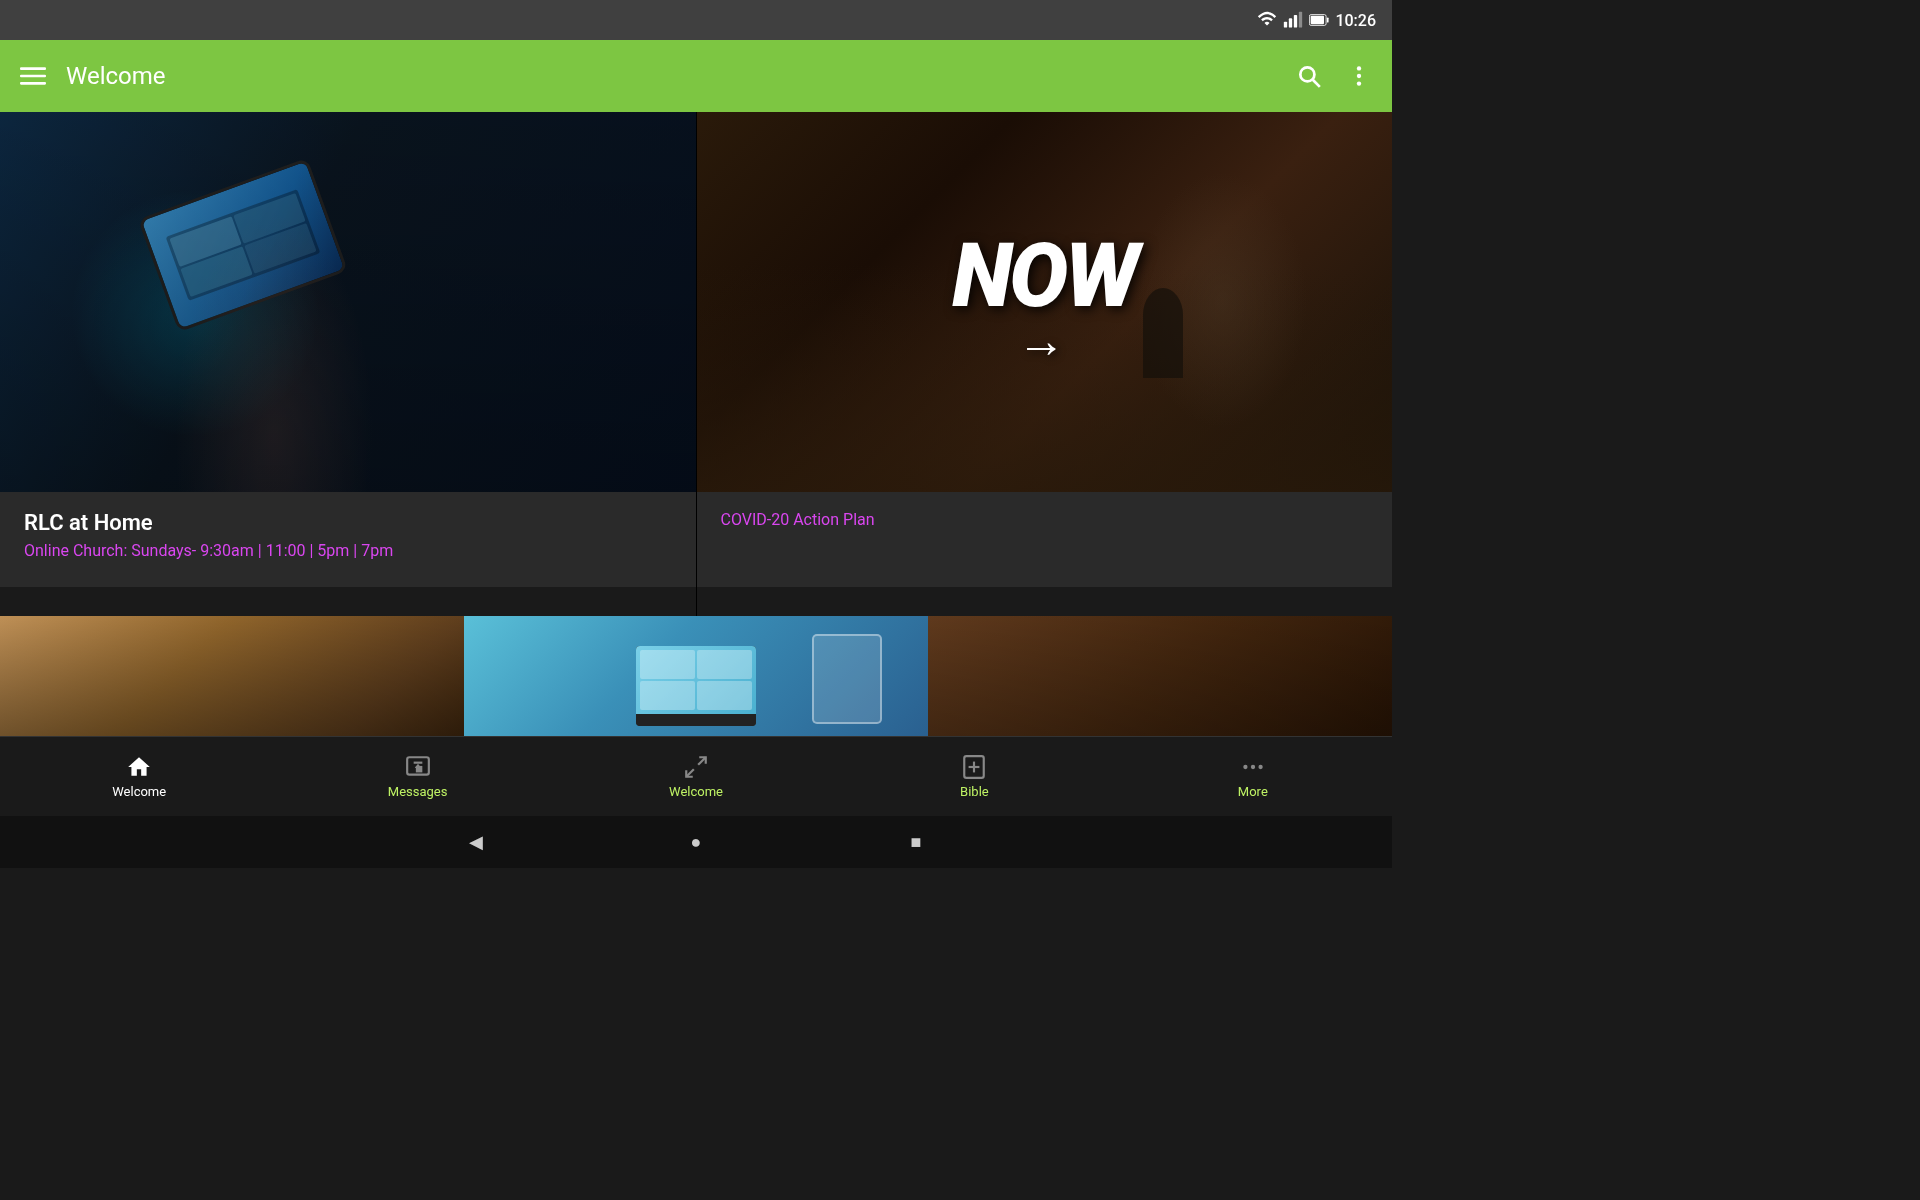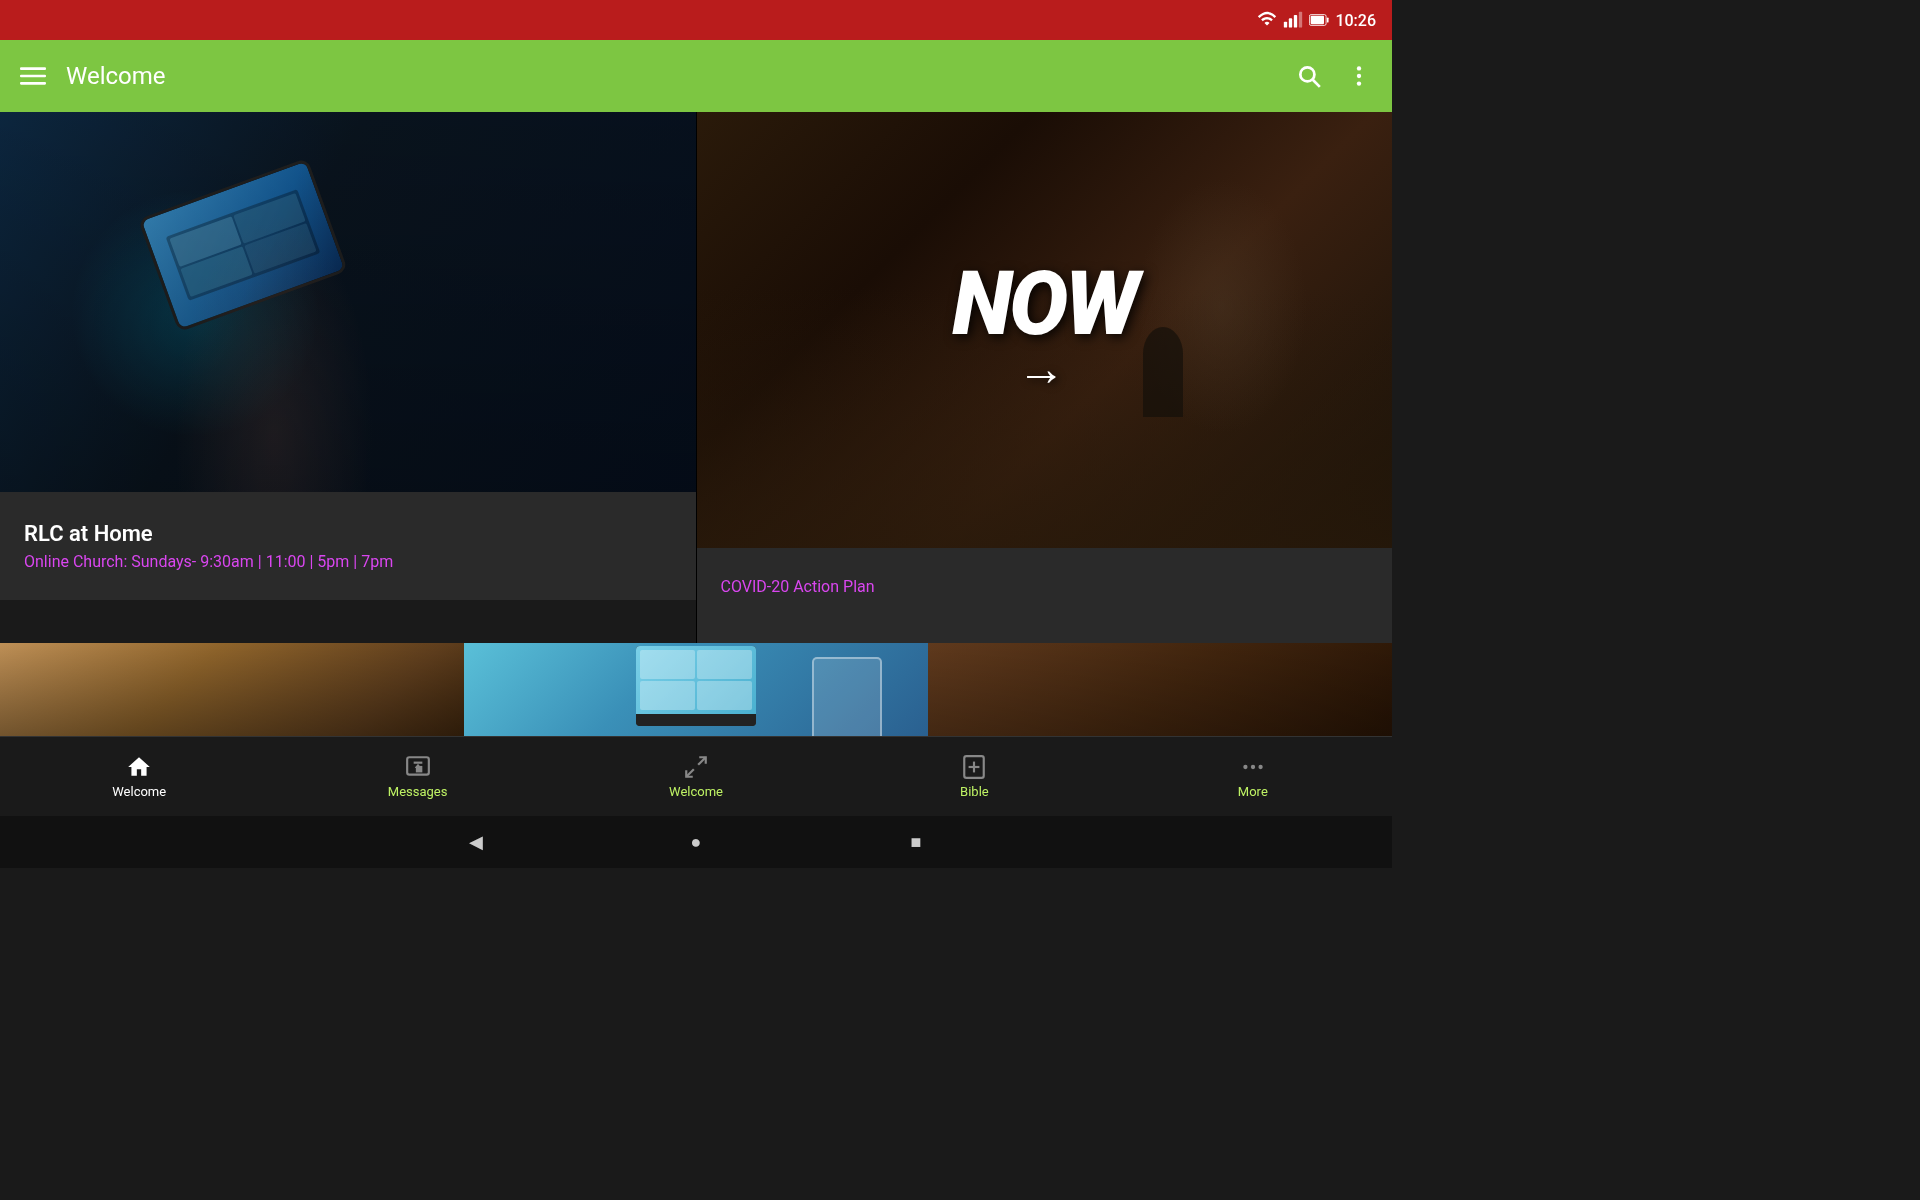--- a/index.html
+++ b/index.html
@@ -9,21 +9,21 @@
       background: #1a1a1a;
       font-family: 'Roboto', Arial, sans-serif;
       overflow: hidden;
       position: relative;
     }
 
     
     .status-bar {
       width: 100%;
       height: 40px;
-      background: #b91c1c;
+      background: #404040;
       display: flex;
       align-items: center;
       justify-content: flex-end;
       padding: 0 16px;
     }
     .status-icons {
       display: flex;
       align-items: center;
       gap: 6px;
       color: white;
@@ -92,30 +92,30 @@
       width: 100%;
       height: 380px;
       background: linear-gradient(135deg, #1a3a5c 0%, #0d1f35 30%, #1a4a6a 60%, #0a0a0a 100%);
       position: relative;
       overflow: hidden;
     }
 
     
     .card-right-bg {
       width: 100%;
-      height: 436px;
+      height: 380px;
       background: linear-gradient(135deg, #2a1a0a 0%, #1a0a05 30%, #3a2510 60%, #1a1008 100%);
       position: relative;
       overflow: hidden;
     }
 
     
     .card-info {
       background: #2a2a2a;
-      padding: 29px 24px;
+      padding: 18px 24px;
       min-height: 95px;
     }
     .card-info-title {
       color: white;
       font-size: 22px;
       font-weight: 600;
       margin-bottom: 6px;
     }
     .card-info-subtitle {
       color: #d946ef;

